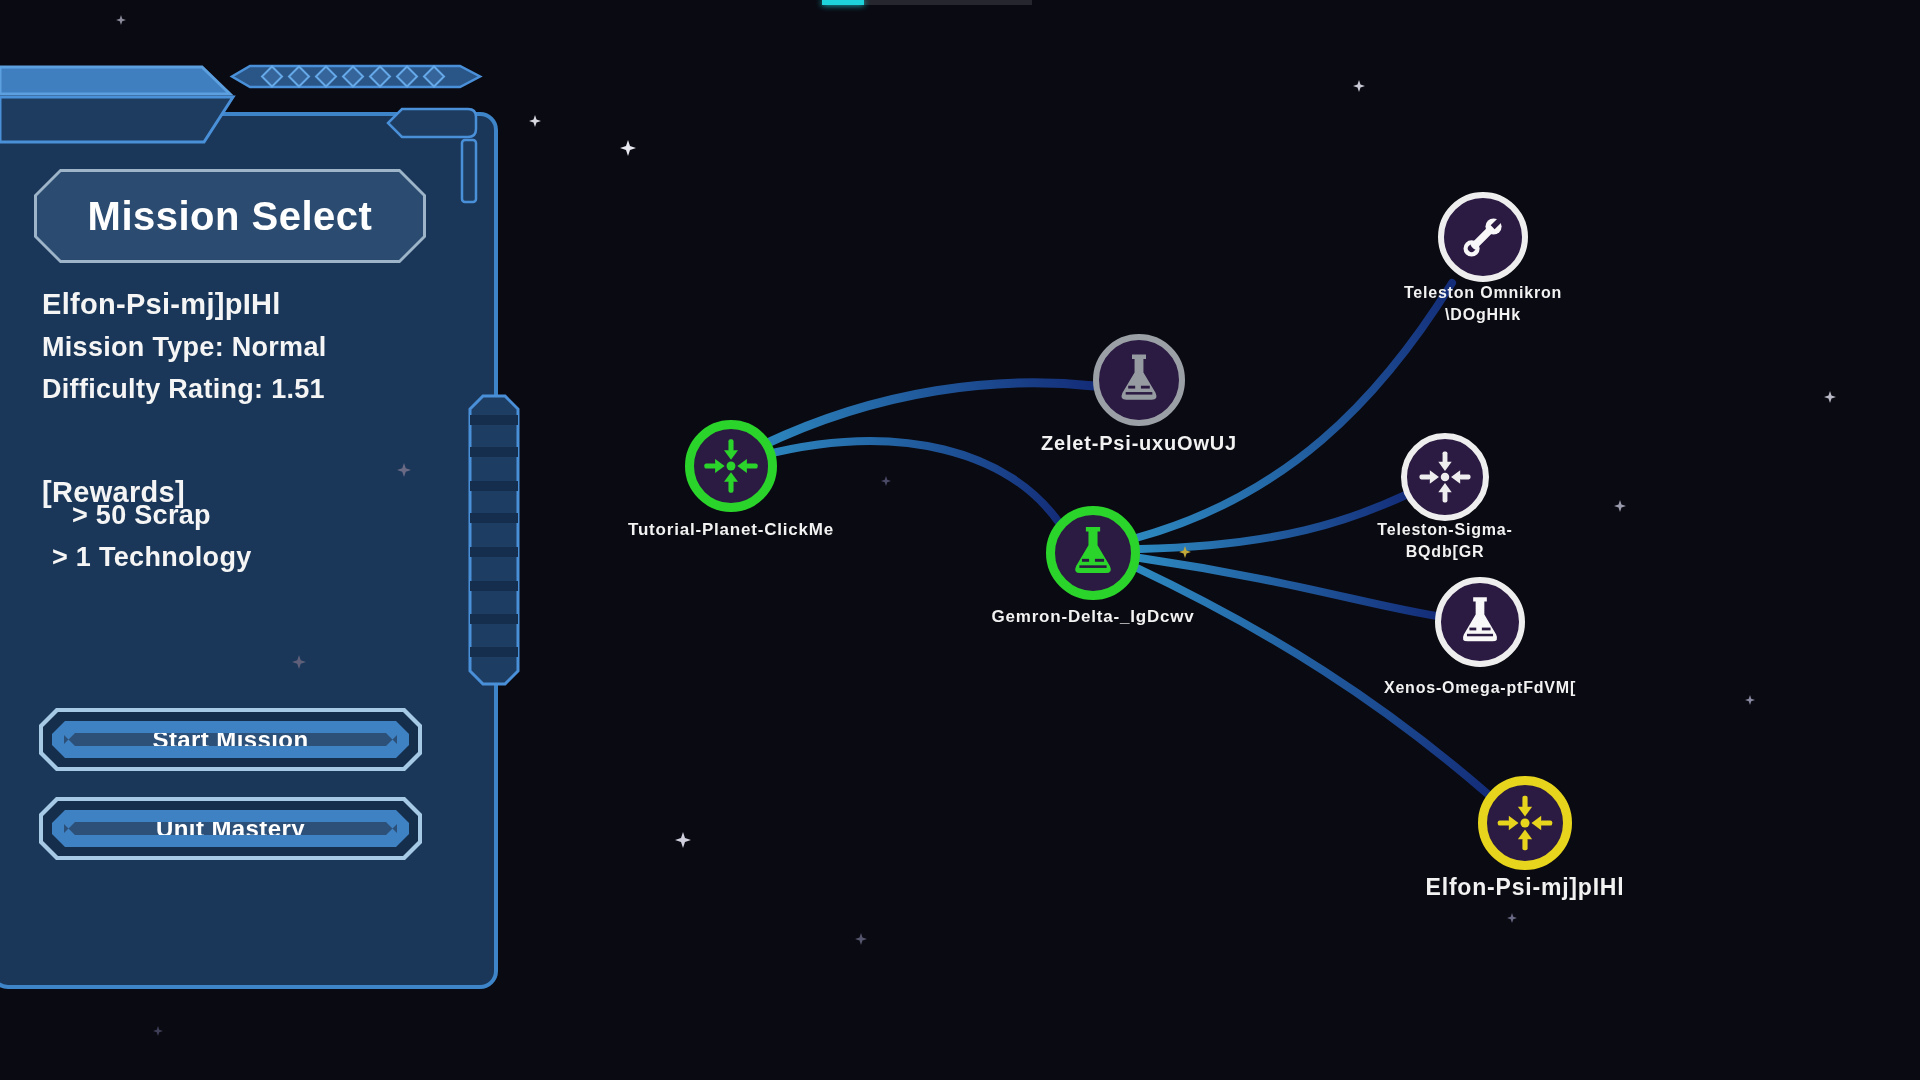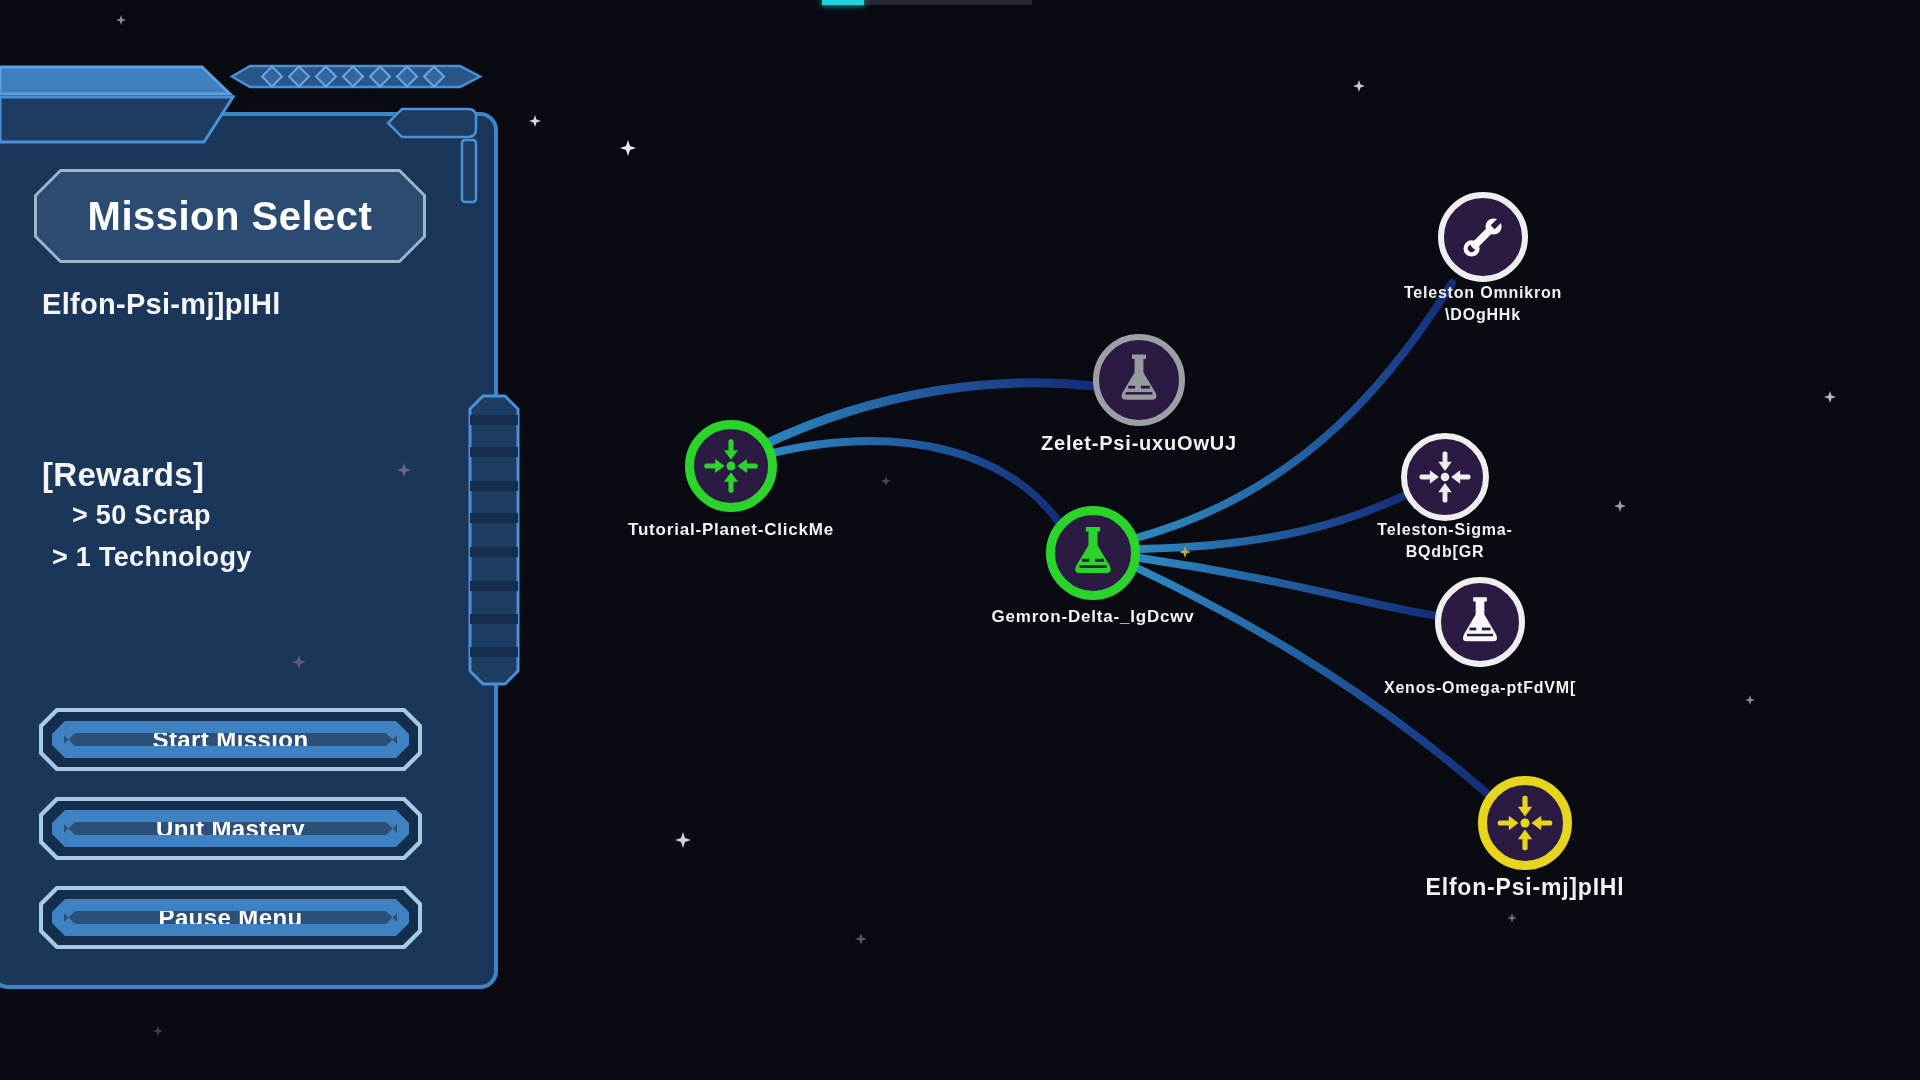--- a/index.html
+++ b/index.html
@@ -27,21 +27,21 @@
        0 calc(100% - var(--c)),0 var(--c));}
   .title-box{position:absolute;left:34px;top:169px;width:392px;height:94px;
        --c:26px;background:#9db4c9;z-index:3;}
   .title-box-in{position:absolute;inset:3px;--c:24px;background:#2b4c70;
        display:flex;align-items:center;justify-content:center;}
   .title-box-in span{font-size:40px;font-weight:bold;color:#fff;letter-spacing:.5px;}
   .ptext{position:absolute;color:#f5f5f5;font-weight:bold;z-index:3;letter-spacing:.3px;}
   .m-name{left:42px;top:288px;font-size:29px;}
   .m-type{left:42px;top:332px;font-size:27px;}
   .m-diff{left:42px;top:374px;font-size:27px;}
-  .rw-head{left:42px;top:456px;font-size:33px;}
+  .rw-head{left:42px;top:476px;font-size:29px;}
   .rw-1{left:52px;top:500px;font-size:27px;margin-left:20px;}
   .rw-2{left:52px;top:542px;font-size:27px;text-align:right;}
 
   .btn{position:absolute;left:39px;width:383px;height:63px;--c:17px;
        background:#a6c9e6;z-index:3;cursor:pointer;}
   .btn-gap{position:absolute;inset:4px;--c:15px;background:#142e4c;}
   .btn-line{position:absolute;inset:9px;--c:13px;background:#3f82c4;}
   .btn-fill{position:absolute;inset:12px;--c:11px;background:#2d5078;
        display:flex;align-items:center;justify-content:center;}
   .btn-fill span{color:#fff;font-size:24px;font-weight:bold;letter-spacing:.4px;}
@@ -211,20 +211,22 @@
     </g>
   </svg>
 
   <div class="title-box oct">
     <div class="title-box-in oct">
       <span>Mission Select</span>
     </div>
   </div>
 
   <div class="ptext m-name">Elfon-Psi-mj]pIHl</div>
+  <div class="ptext m-type">Mission Type: Normal</div>
+  <div class="ptext m-diff">Difficulty Rating: 1.51</div>
   <div class="ptext rw-head">[Rewards]</div>
   <div class="ptext rw-1">&gt; 50 Scrap</div>
   <div class="ptext rw-2">&gt; 1 Technology</div>
 
   <div class="btn btn2 oct">
     <div class="btn-gap oct">
         <div class="btn-line oct">
           <div class="btn-fill oct">
       <span>Unit Mastery</span>
     </div>
@@ -233,29 +235,20 @@
   </div>
   <div class="btn btn1 oct">
     <div class="btn-gap oct">
         <div class="btn-line oct">
           <div class="btn-fill oct">
       <span>Start Mission</span>
     </div>
         </div>
       </div>
   </div>
-  <div class="btn btn3 oct">
-    <div class="btn-gap oct">
-        <div class="btn-line oct">
-          <div class="btn-fill oct">
-      <span>Pause Menu</span>
-    </div>
-        </div>
-      </div>
-  </div>
 </div>
 
 <svg id="fx-svg" viewBox="0 0 1920 1080" xmlns="http://www.w3.org/2000/svg">
     <path d="M0,-1 L0.25,-0.25 L1,0 L0.25,0.25 L0,1 L-0.25,0.25 L-1,0 L-0.25,-0.25 Z" fill="#8a8a9a" transform="translate(121,20) scale(5)"></path>
     <path d="M0,-1 L0.25,-0.25 L1,0 L0.25,0.25 L0,1 L-0.25,0.25 L-1,0 L-0.25,-0.25 Z" fill="#d8d8e0" transform="translate(535,121) scale(6)"></path>
     <path d="M0,-1 L0.25,-0.25 L1,0 L0.25,0.25 L0,1 L-0.25,0.25 L-1,0 L-0.25,-0.25 Z" fill="#e8e8f0" transform="translate(628,148) scale(8)"></path>
     <path d="M0,-1 L0.25,-0.25 L1,0 L0.25,0.25 L0,1 L-0.25,0.25 L-1,0 L-0.25,-0.25 Z" fill="#c8c8d4" transform="translate(1359,86) scale(6)"></path>
     <path d="M0,-1 L0.25,-0.25 L1,0 L0.25,0.25 L0,1 L-0.25,0.25 L-1,0 L-0.25,-0.25 Z" fill="#6a6a85" transform="translate(404,470) scale(7)"></path>
     <path d="M0,-1 L0.25,-0.25 L1,0 L0.25,0.25 L0,1 L-0.25,0.25 L-1,0 L-0.25,-0.25 Z" fill="#5f5f7a" transform="translate(299,662) scale(7)"></path>
     <path d="M0,-1 L0.25,-0.25 L1,0 L0.25,0.25 L0,1 L-0.25,0.25 L-1,0 L-0.25,-0.25 Z" fill="#d0d0de" transform="translate(683,840) scale(8)"></path>

